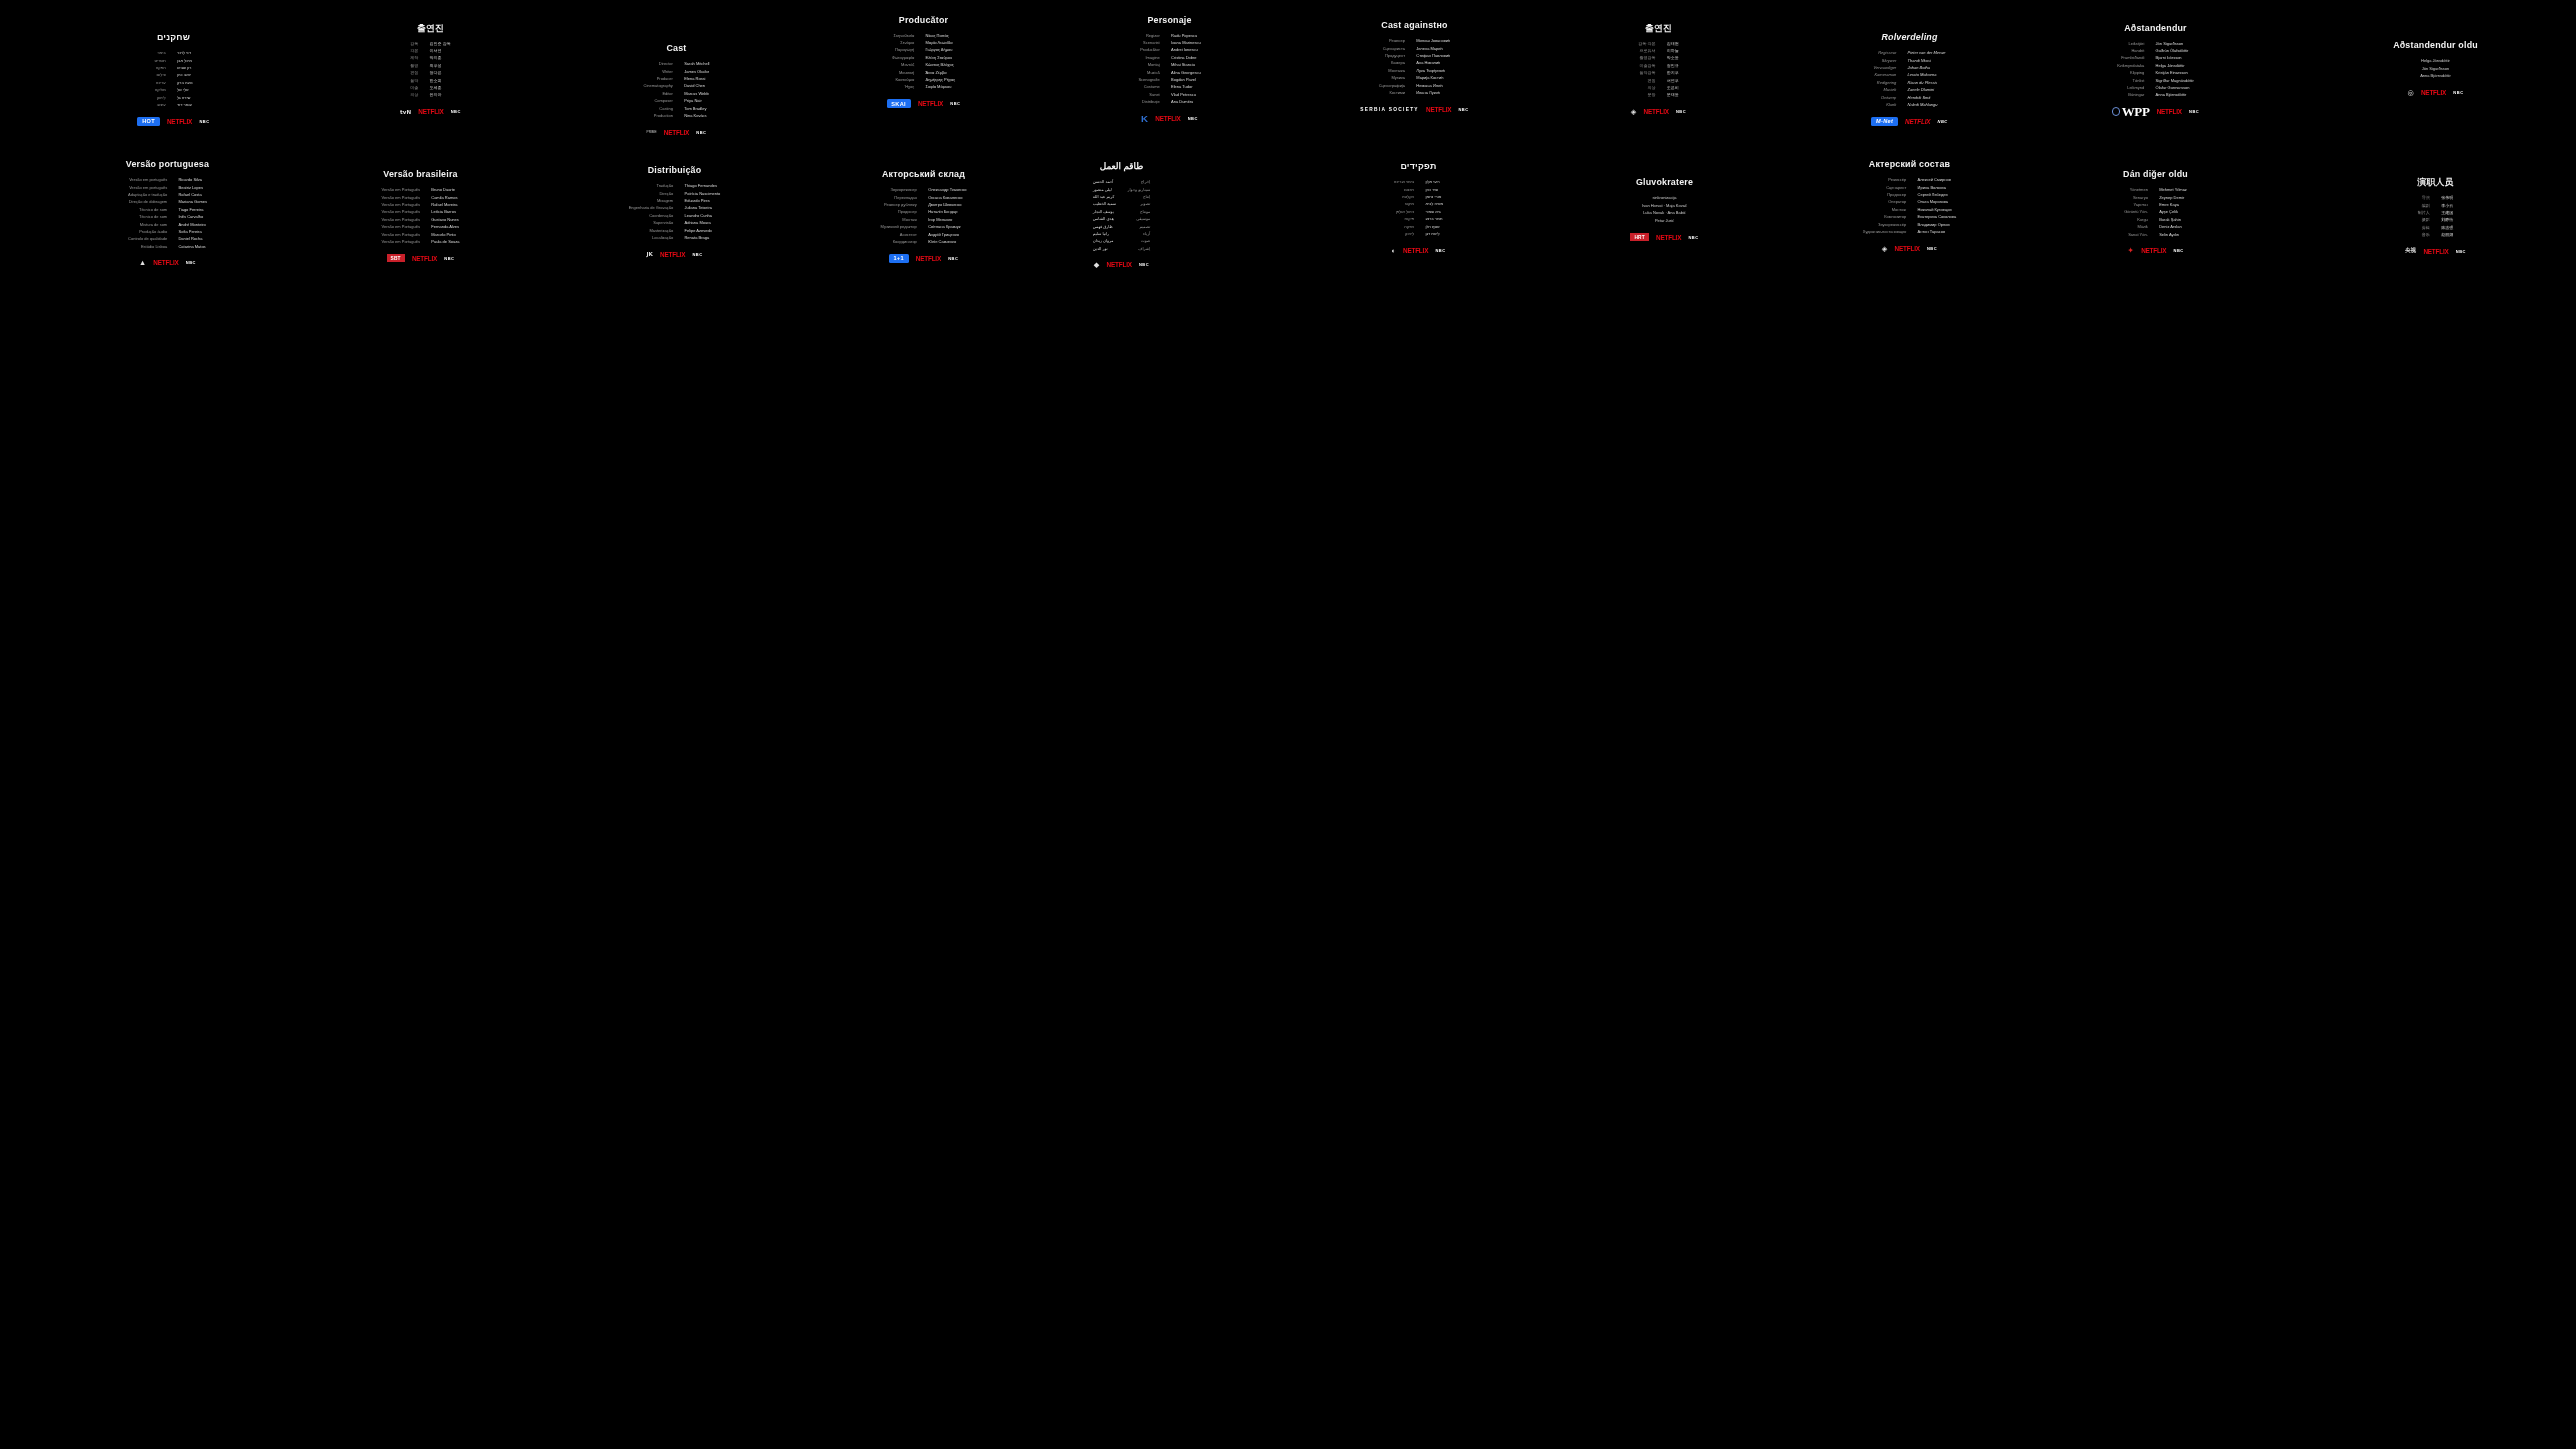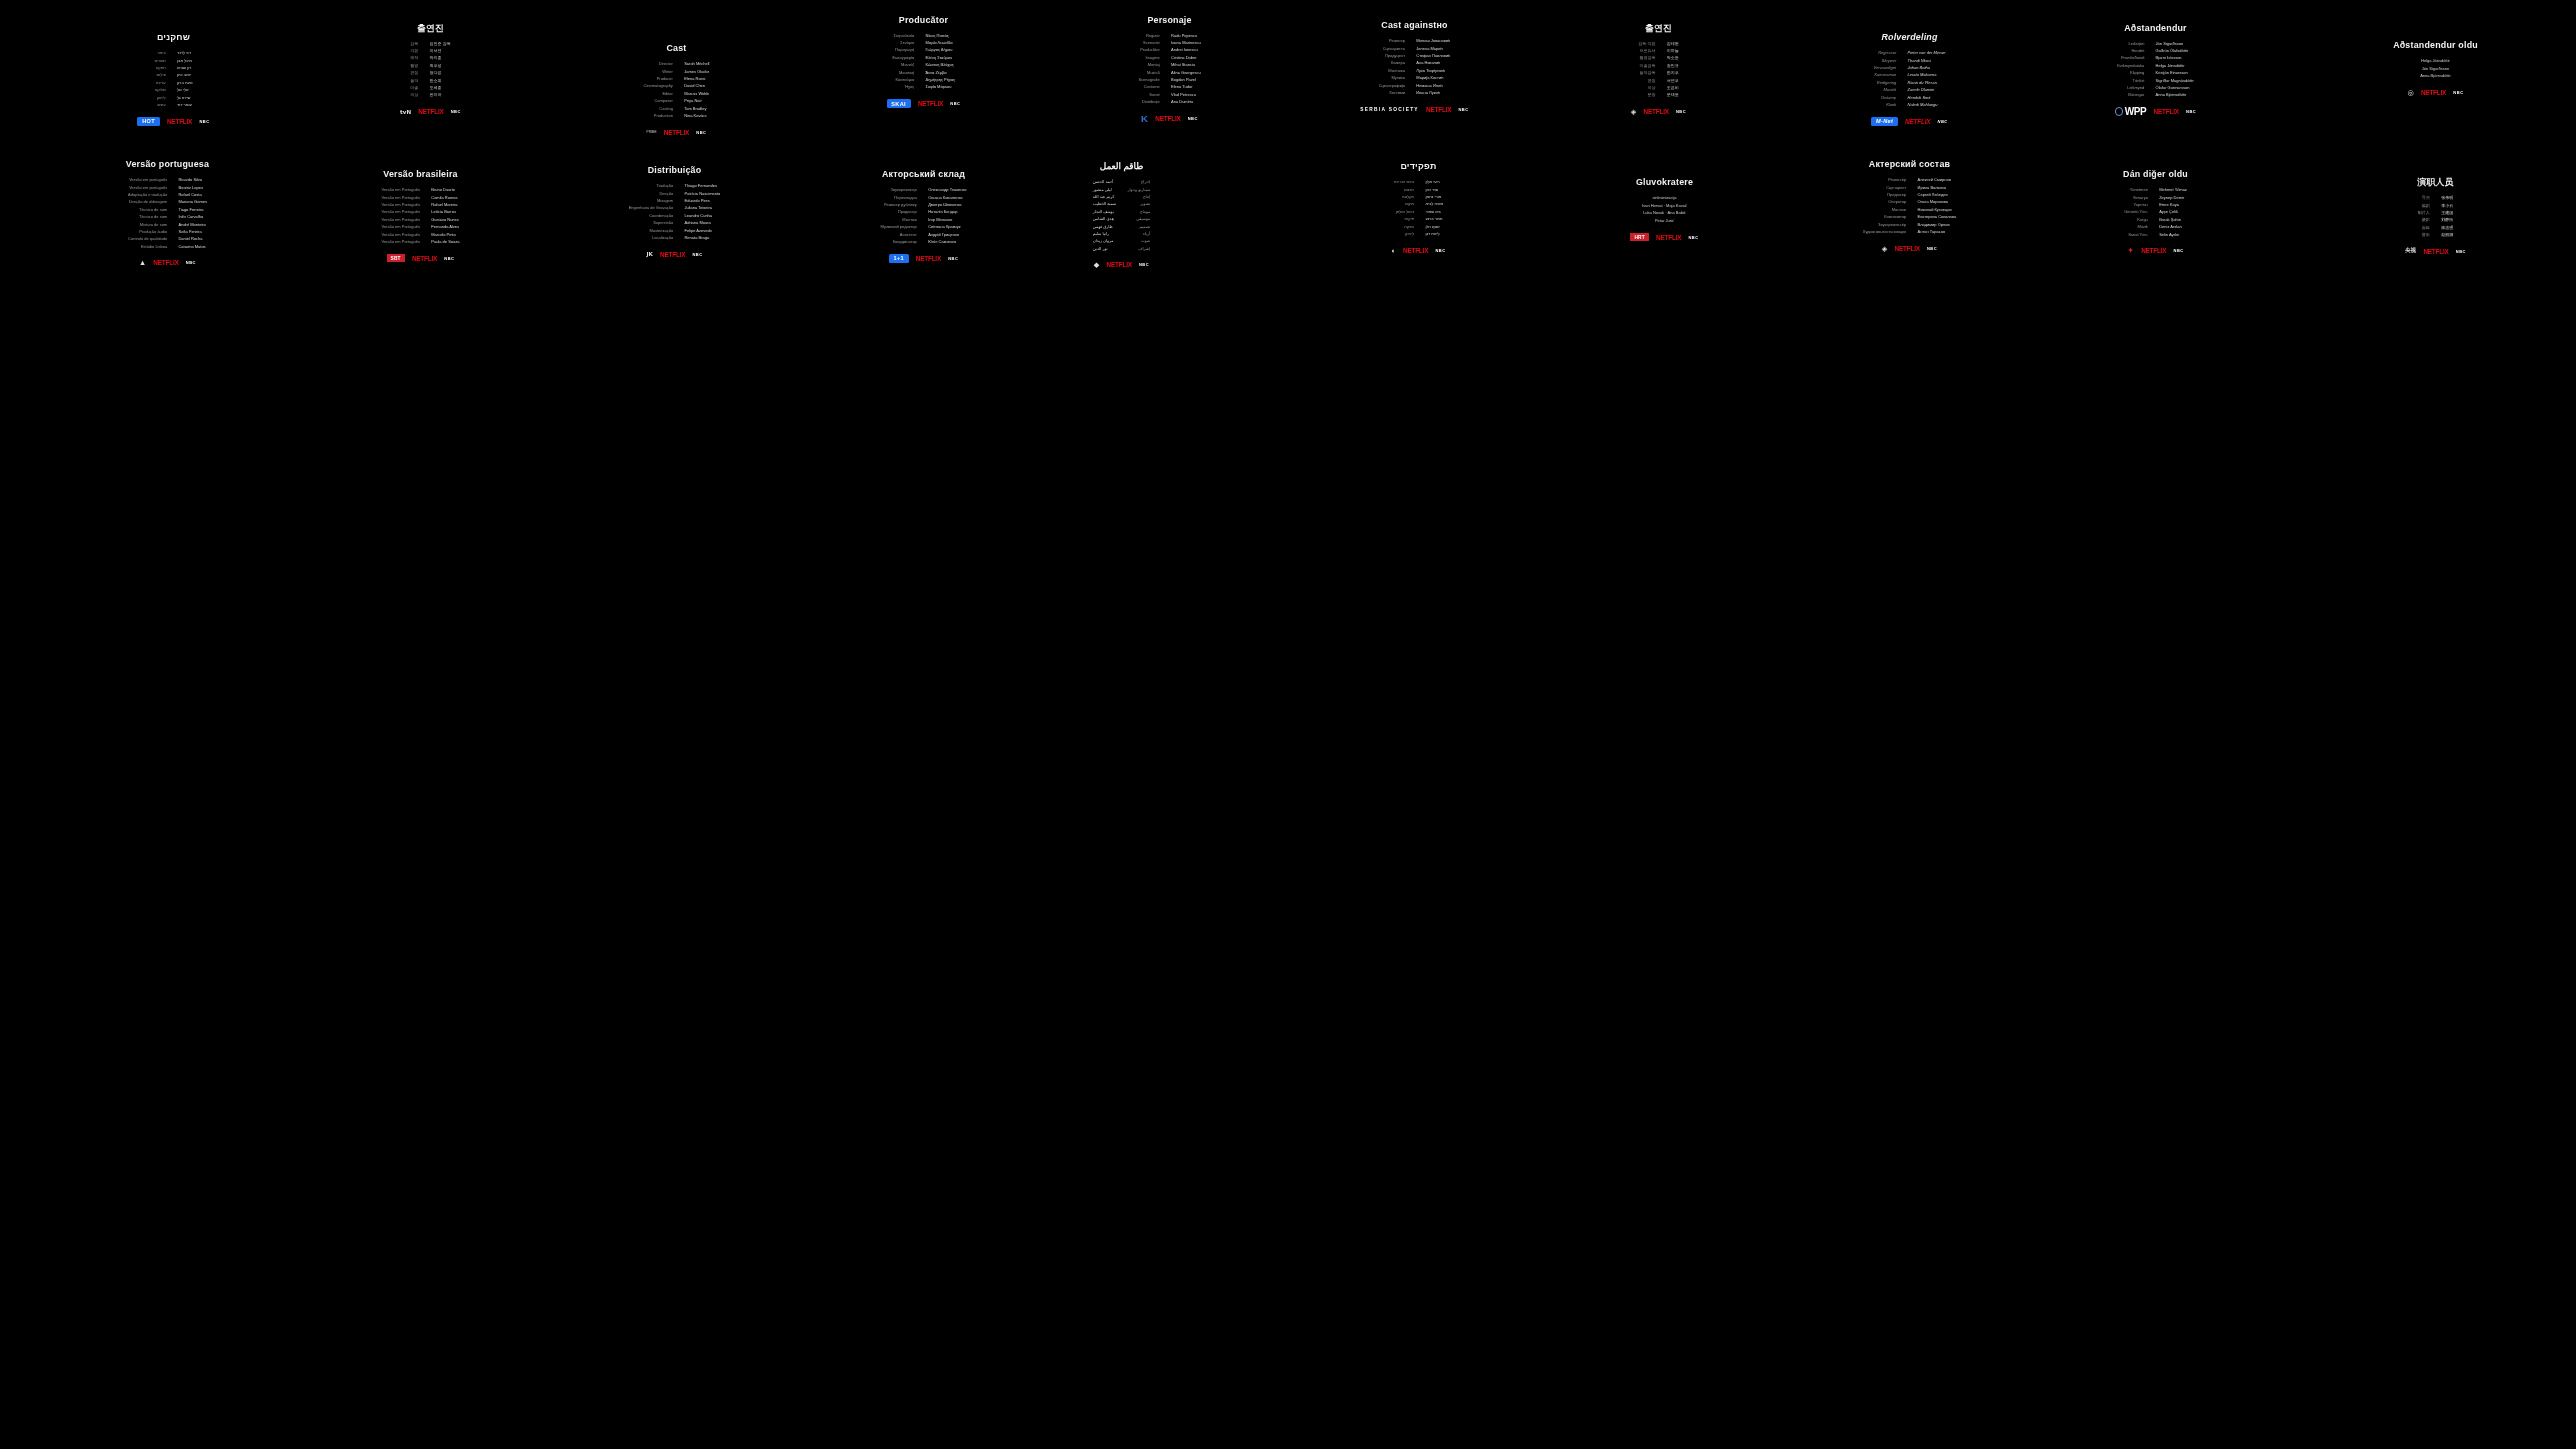--- a/index.html
+++ b/index.html
@@ -108,23 +108,24 @@
     letter-spacing: 0.2px;
   }
   .k-logo {
     color: #2f6fd0;
     font-size: 9.7px;
     font-weight: bold;
     line-height: 1;
   }
   .wpp {
     color: #ffffff;
-    font-size: 10px;
+    font-size: 13px;
     font-weight: bold;
     letter-spacing: -0.4px;
+    font-family: Liberation Serif, serif;
   }
   .wpp-dot {
     display: inline-block;
     width: 6.4px; height: 6.4px;
     border-radius: 50%;
     border: 1.2px solid #6b8fd6;
     margin-right: 1.6px;
     vertical-align: middle;
   }
   .sm-caps {

